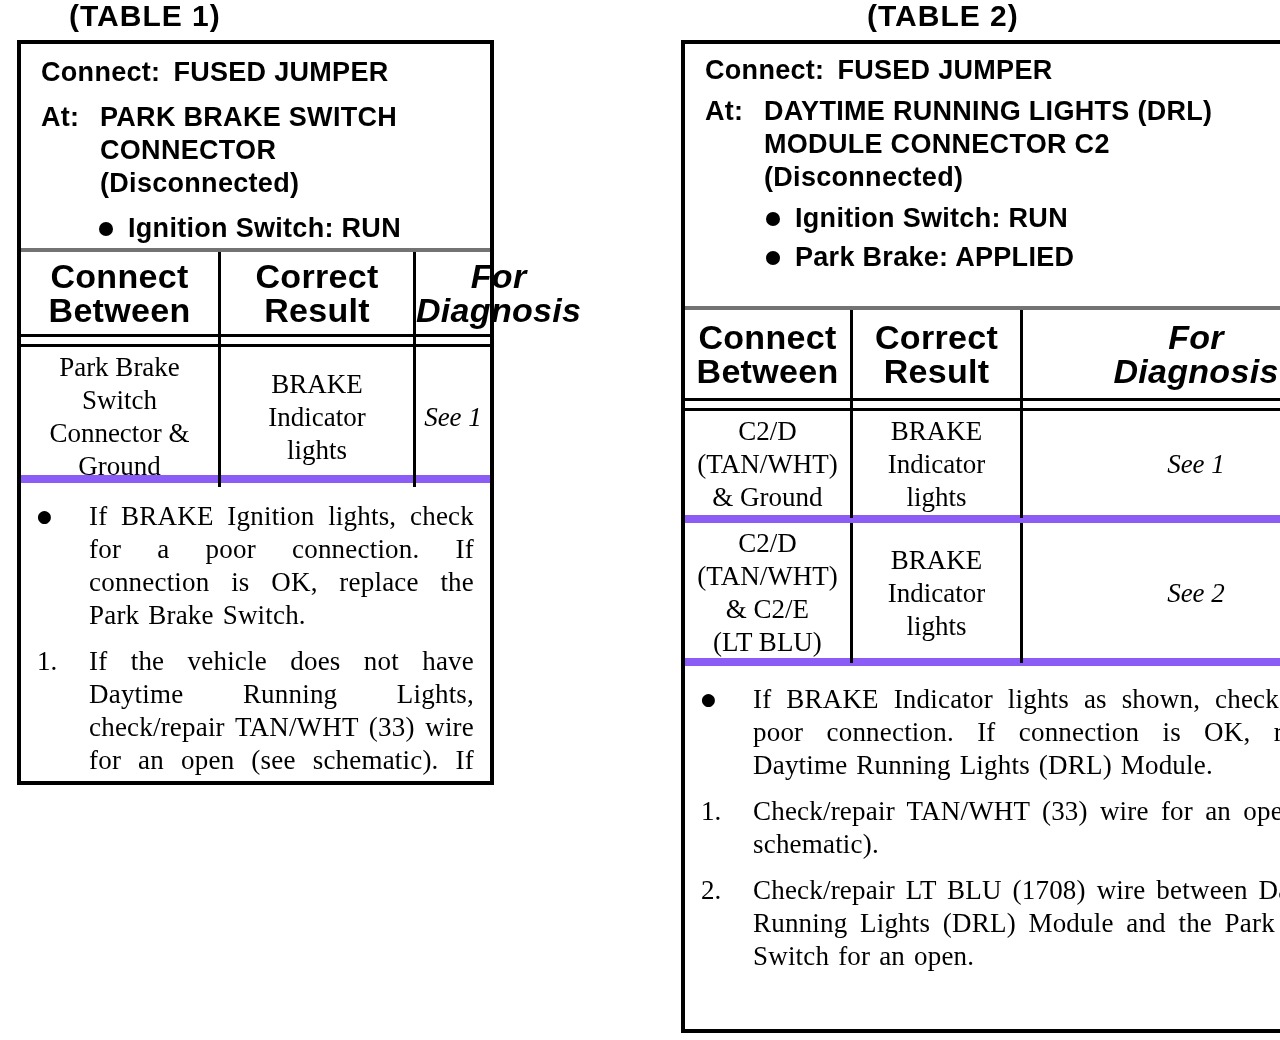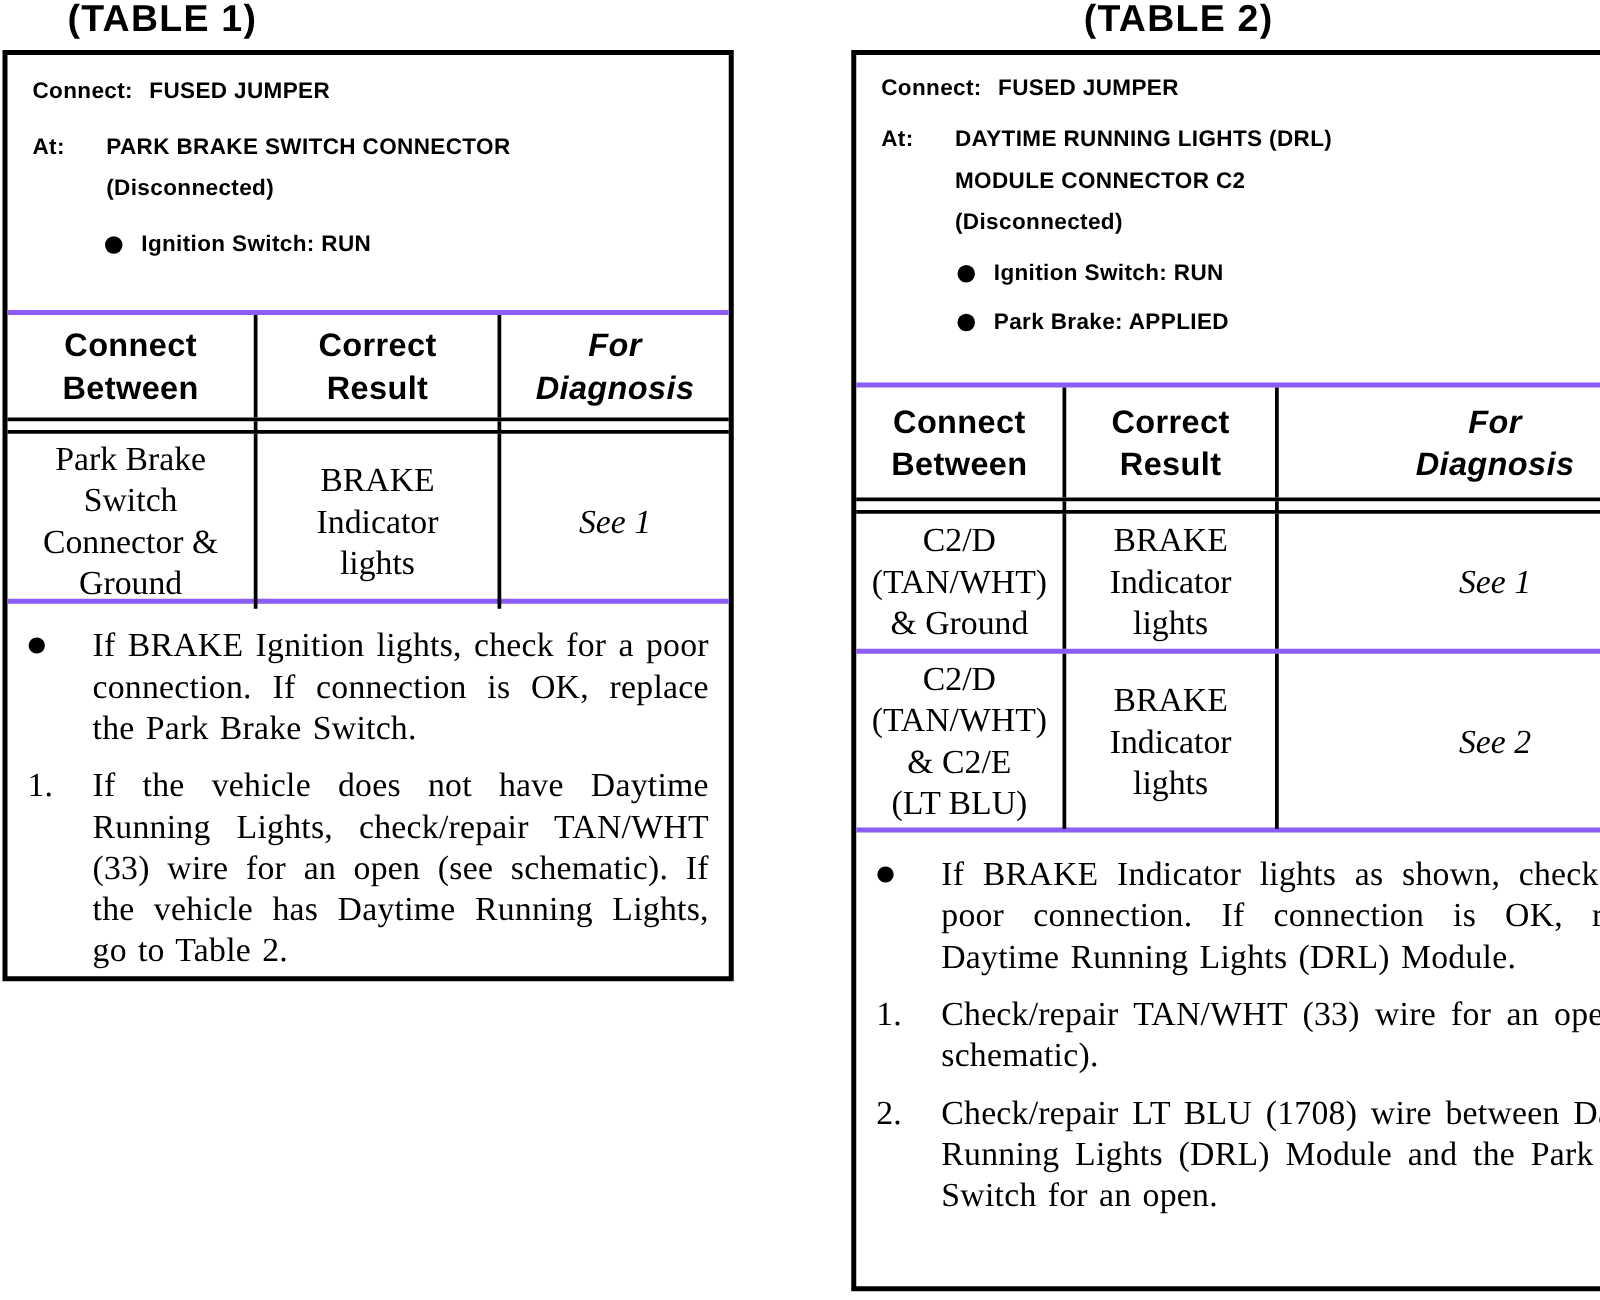--- a/index.html
+++ b/index.html
@@ -4,38 +4,38 @@
 <style>
   * { margin:0; padding:0; box-sizing:border-box; }
   html,body { background:#ffffff; }
   .page {
     position:relative; width:1280px; height:1040px;
     background:#ffffff; color:#000;
     font-family:"Liberation Sans", sans-serif;
     overflow:hidden;
   }
   .panel { position:absolute; top:0; }
-  #panel-t1 { left:2px;  width:585px; }
+  #panel-t1 { left:17px;  width:477px; }
   #panel-t2 { left:681px; width:692px; }
 
   .ttl {
     height:40px; font-weight:bold; font-size:30px; line-height:32px;
     letter-spacing:1px; white-space:nowrap;
   }
   #panel-t1 .ttl { padding-left:52px; }
   #panel-t2 .ttl { padding-left:186px; }
 
   .tbox { border:4px solid #000; display:flex; flex-direction:column; background:#fff; }
   #panel-t1 .tbox { height:745px; }
   #panel-t2 .tbox { height:993px; }
 
   
   .setup {
-    border-bottom:4px solid #8b5cf6;
-    font-weight:bold; font-size:18px; line-height:33px; letter-spacing:.3px;
+    border-bottom:4px solid #737373;
+    font-weight:bold; font-size:27px; line-height:33px; letter-spacing:.3px;
     padding:12px 8px 16px 20px; overflow:hidden;
   }
   #panel-t1 .setup { height:208px; }
   #panel-t2 .setup { height:266px; padding-top:10px; }
   .kv { display:flex; margin-bottom:12px; }
   #panel-t2 .kv { margin-bottom:8px; }
   .k  { margin-right:13px; white-space:nowrap; }
   .k-at { min-width:46px; }
   .vcol { display:flex; flex-direction:column;justify-content:space-between; }
   .klabel { margin-bottom:9px; }
@@ -46,26 +46,26 @@
   .dot { flex:0 0 14px; width:14px; height:14px; border-radius:50%; background:#000; margin-right:15px; }
 
   
   .grid { display:grid; }
   .cols-t1 { grid-template-columns:200px 195px 1fr; }
   .cols-t2 { grid-template-columns:168px 170px 1fr; }
   .hc, .dc { border-right:3px solid #000; }
   .hc.last, .dc.last { border-right:none;font-style:italic; }
   .hc {
     display:flex; align-items:center; justify-content:center; text-align:center;
-    white-space:pre-line; font-weight:bold; font-size:26px; line-height:34px; letter-spacing:.3px;
+    white-space:pre-line; font-weight:bold; font-size:34px; line-height:34px; letter-spacing:.3px;
   }
   #panel-t1 .ghead { height:82px; }
   #panel-t2 .ghead { height:88px; }
   .dbl { height:13px; border-top:3px solid #000; border-bottom:3px solid #000; }
-  .grow { border-bottom:4px solid #8b5cf6; }
+  .grow { border-bottom:8px solid #8b5cf6; }
   #panel-t1 .grow   { height:136px; }
   #panel-t2 .grow-1 { height:112px; }
   #panel-t2 .grow-2 { height:143px; }
   .dc {
     display:flex; align-items:center; justify-content:center; text-align:center;
     white-space:pre-line; padding:4px 6px;
     font-family:"Liberation Serif","DejaVu Serif",serif;
     font-size:27px; line-height:33px;
   }
 

